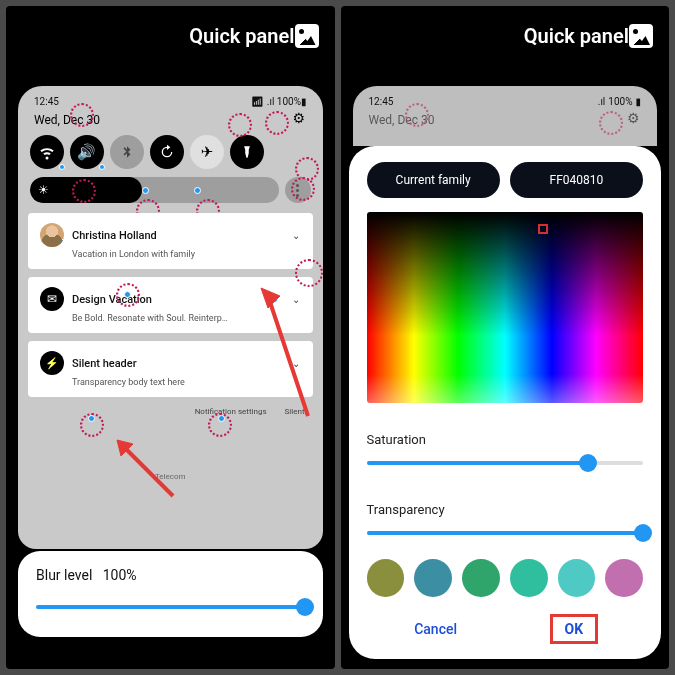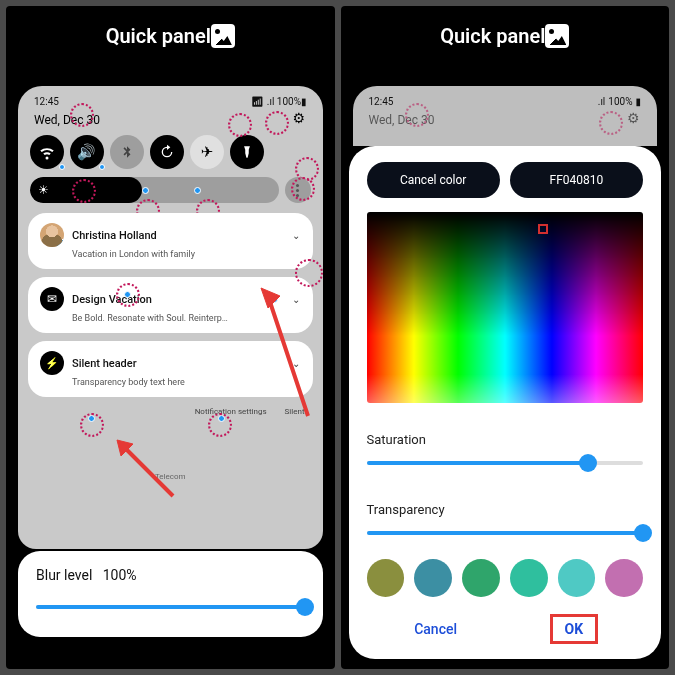--- a/index.html
+++ b/index.html
@@ -1,21 +1,21 @@
 <!DOCTYPE html>
 <html><head>
 <meta charset="utf-8">
 <style>
   * { box-sizing: border-box; margin: 0; padding: 0; }
   body { font-family: -apple-system, BlinkMacSystemFont, "Segoe UI", Roboto, Arial, sans-serif; background:#4a4a4a; }
   .stage { width:675px; height:675px; display:flex; gap:6px; padding:6px; background:#4a4a4a; }
   .phone { flex:1; background:#000; border-radius:4px; position:relative; overflow:hidden; }
   
   
-  .phdr { display:flex; align-items:center; justify-content:center; padding:18px 16px 12px; color:#fff; }
+  .phdr { display:flex; align-items:center; justify-content:flex-end; padding:18px 16px 12px; color:#fff; }
   .phdr h1 { font-size:20px; font-weight:600; }
   .pic-icon { width:24px; height:24px; background:#fff; border-radius:4px; position:relative; }
   .pic-icon::before { content:""; position:absolute; left:4px; top:5px; width:5px; height:5px; border-radius:50%; background:#000; }
   .pic-icon::after { content:""; position:absolute; left:3px; bottom:3px; right:3px; height:10px; background:linear-gradient(135deg, transparent 40%, #000 40%); clip-path: polygon(0 100%, 35% 20%, 55% 60%, 75% 10%, 100% 100%); }
   
   
   .preview { position:absolute; top:80px; left:12px; right:12px; bottom:120px; background:#c9c9c9; border-radius:24px 24px 18px 18px; padding:10px 10px 8px; overflow:hidden; }
   .statusbar { display:flex; justify-content:space-between; font-size:10px; color:#111; padding:0 6px; }
   .sb-right { display:flex; gap:3px; align-items:center; }
   .daterow { display:flex; justify-content:space-between; align-items:center; padding:6px 6px 8px; position:relative; }
@@ -27,21 +27,21 @@
   .qt { width:34px; height:34px; border-radius:50%; background:#000; color:#fff; display:flex; align-items:center; justify-content:center; font-size:15px; position:relative; }
   .qt.off { background:#9e9e9e; }
   .bluedot { position:absolute; width:6px; height:6px; background:#2196f3; border:1px solid #fff; border-radius:50%; bottom:-1px; right:-1px; }
   
   .bright { display:flex; gap:6px; align-items:center; padding:0 2px 10px; position:relative; }
   .btrack { flex:1; height:26px; background:#9e9e9e; border-radius:14px; position:relative; overflow:hidden; }
   .bfill { position:absolute; left:0; top:0; bottom:0; width:45%; background:#000; border-radius:14px; display:flex; align-items:center; padding-left:8px; color:#fff; font-size:12px; }
   .bmore { width:26px; height:26px; border-radius:50%; background:#9e9e9e; display:flex; flex-direction:column; align-items:center; justify-content:center; gap:2px; }
   .bmore span { width:3px; height:3px; background:#555; border-radius:50%; }
   
-  .ncard { background:#fff; border-radius:18px; padding:10px 12px; margin-bottom:8px; position:relative; }
+  .ncard { background:#fff; border-radius:4px; padding:10px 12px; margin-bottom:8px; position:relative; }
   .ncard .row1 { display:flex; align-items:center; gap:8px; }
   .nava { width:24px; height:24px; border-radius:50%; background:#d4a574; position:relative; overflow:hidden; }
   .nava::after { content:""; position:absolute; inset:0; background: radial-gradient(circle at 50% 35%, #e8c4a0 30%, transparent 31%), radial-gradient(circle at 50% 90%, #8b6f47 45%, transparent 46%); }
   .nava .badge { position:absolute; bottom:-2px; right:-2px; width:10px; height:10px; background:#2196f3; border-radius:3px; border:1px solid #fff; }
   .nicon { width:24px; height:24px; border-radius:50%; background:#000; color:#fff; display:flex; align-items:center; justify-content:center; font-size:12px; }
   .nicon.bolt::after { content:"\26A1"; font-size:11px; filter: brightness(2); }
   .nicon.mail::after { content:"\2709"; }
   .ntitle { font-size:11px; font-weight:500; color:#111; flex:1; }
   .nchev { font-size:10px; color:#444; }
   .nbody { font-size:9px; color:#555; margin-top:2px; margin-left:32px; }
@@ -251,21 +251,21 @@
       <div class="daterow" style="opacity:.55;">
         <span>Wed, Dec 30</span>
         <span class="gear"></span>
         <div class="dotmark" style="left:42px; top:-4px;"></div>
         <div class="dotmark" style="right:24px; top:4px;"></div>
       </div>
     </div>
 
     <div class="colorsheet">
       <div class="pillrow">
-        <div class="pill">Cancel color</div>
+        <div class="pill">Current family</div>
         <div class="pill">FF040810</div>
       </div>
 
       <div class="gradbox">
         <div class="gselector"></div>
       </div>
 
       <div class="sllabel">Saturation</div>
       <div class="slider2">
         <div class="strack"></div>

